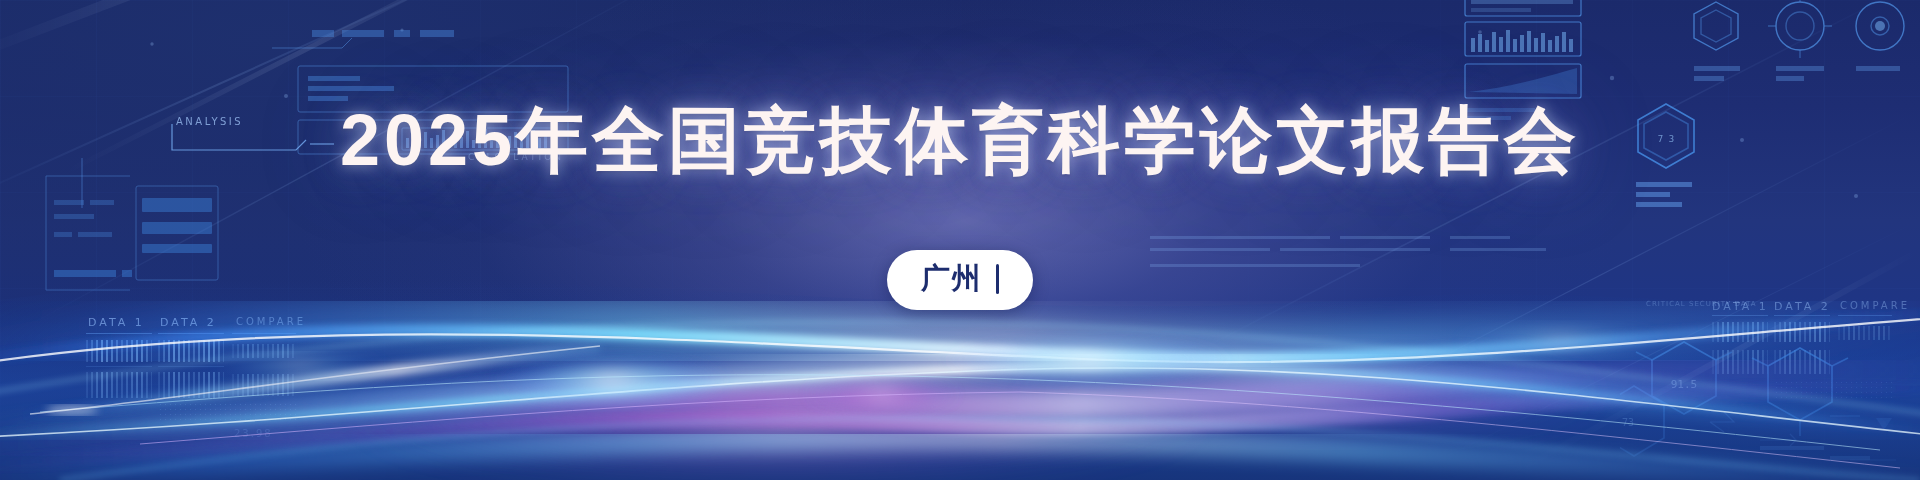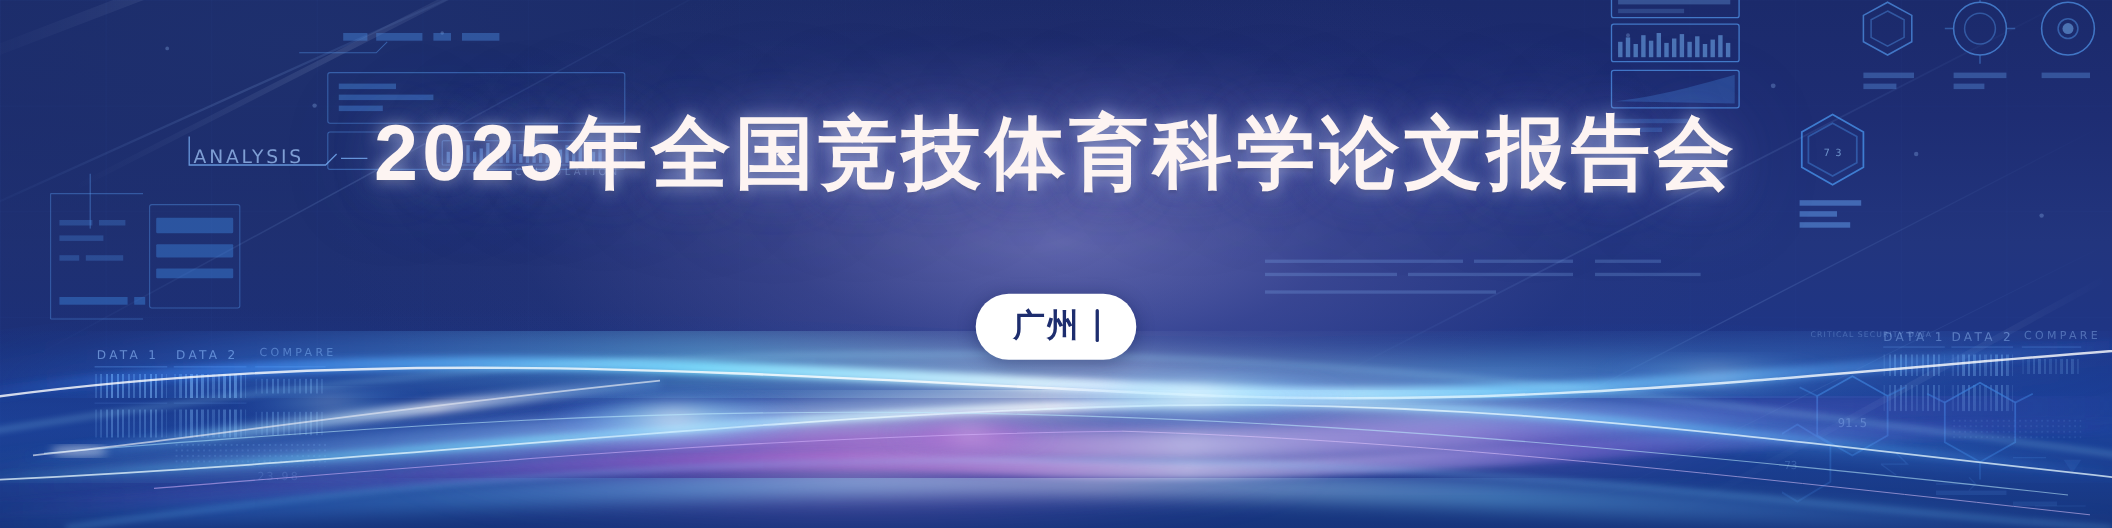--- a/index.html
+++ b/index.html
@@ -96,21 +96,21 @@
     color:#fdf4f2;
     white-space:nowrap;
     text-shadow:
       0 0 14px rgba(215,225,255,.55),
       0 0 42px rgba(150,160,235,.45),
       0 0 90px rgba(120,130,220,.35),
       0 2px 3px rgba(20,25,70,.35);
   }
 
   #subtitle-pill {
-    margin-top:69px;
+    margin-top:52px;
     display:inline-flex;
     align-items:center;
     gap:14px;
     background:#ffffff;
     border-radius:999px;
     padding:9px 34px 11px;
     box-shadow:0 3px 16px rgba(10,20,70,.38);
   }
   .pill-text {
     font-family:"Liberation Sans", "DejaVu Sans", sans-serif;
@@ -237,21 +237,21 @@
         <rect x="38" y="62" width="34" height="5"></rect>
     </g>
   </svg>
 
   <svg class="hud" style="left:170px; top:122px; opacity:.75;" width="170" height="40" viewBox="0 0 170 40">
     <g stroke="#7fb9ff" fill="none" stroke-width="1.2">
       <path d="M2 2 L2 28 L126 28 L136 18"></path>
       <path d="M140 22 L164 22"></path>
     </g>
   </svg>
-  <div class="hud hud-label" style="left:176px; top:133px; font-size:17px; letter-spacing:2.5px; opacity:.9;">ANALYSIS</div>
+  <div class="hud hud-label" style="left:176px; top:116px; font-size:10px; letter-spacing:2.5px; opacity:.9;">ANALYSIS</div>
 
   <div class="hud" style="left:84px; top:316px; width:300px; height:130px; opacity:.92;">
     <div class="hud-label" style="position:absolute; left:4px; top:0; font-size:11px;">DATA 1</div>
     <div class="hud-label" style="position:absolute; left:76px; top:0; font-size:11px;">DATA 2</div>
     <div class="hud-label" style="position:absolute; left:152px; top:0; font-size:10px; opacity:.75;">COMPARE</div>
 
     <div class="hud-rule" style="position:absolute; left:2px; top:17px; width:66px;"></div>
     <div class="hud-rule" style="position:absolute; left:74px; top:17px; width:66px;"></div>
     <div class="hud-rule" style="position:absolute; left:148px; top:17px; width:64px;"></div>
 

